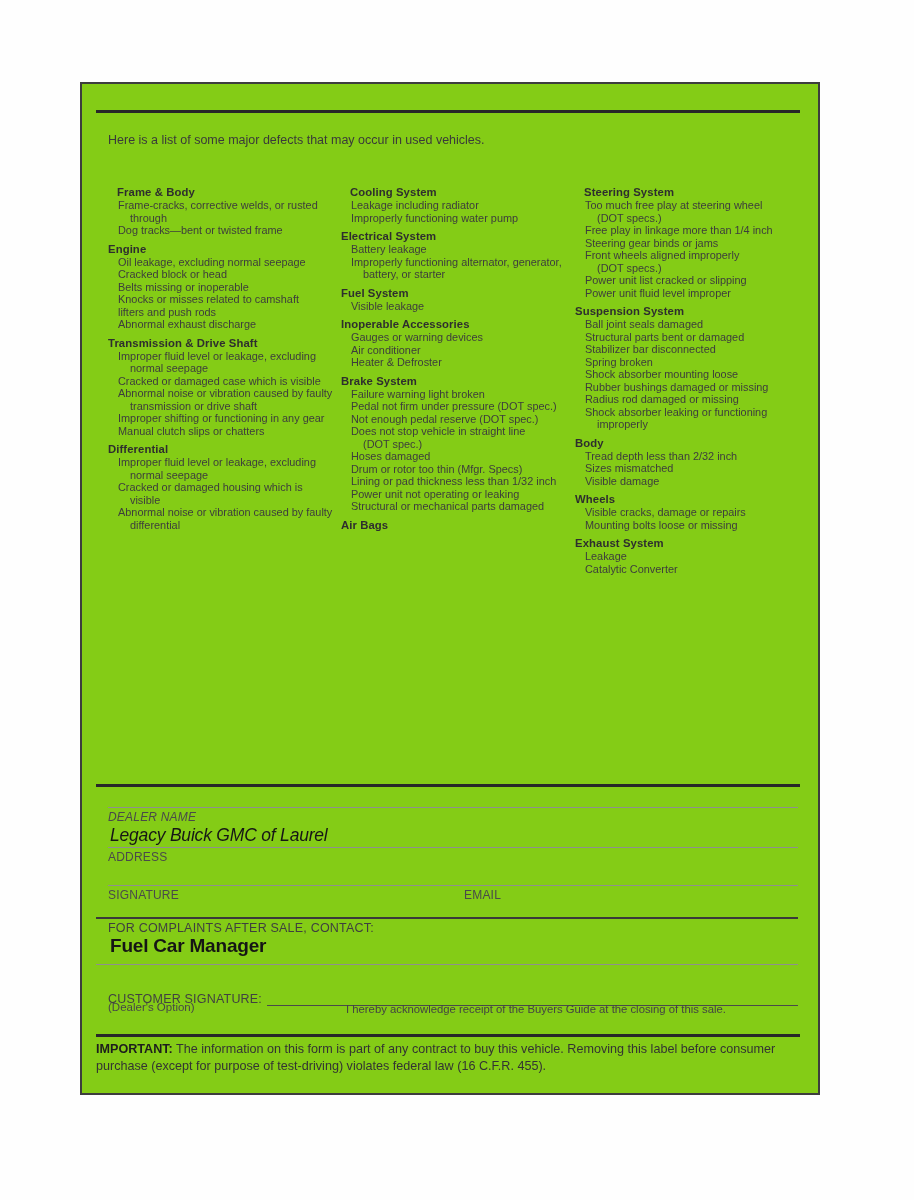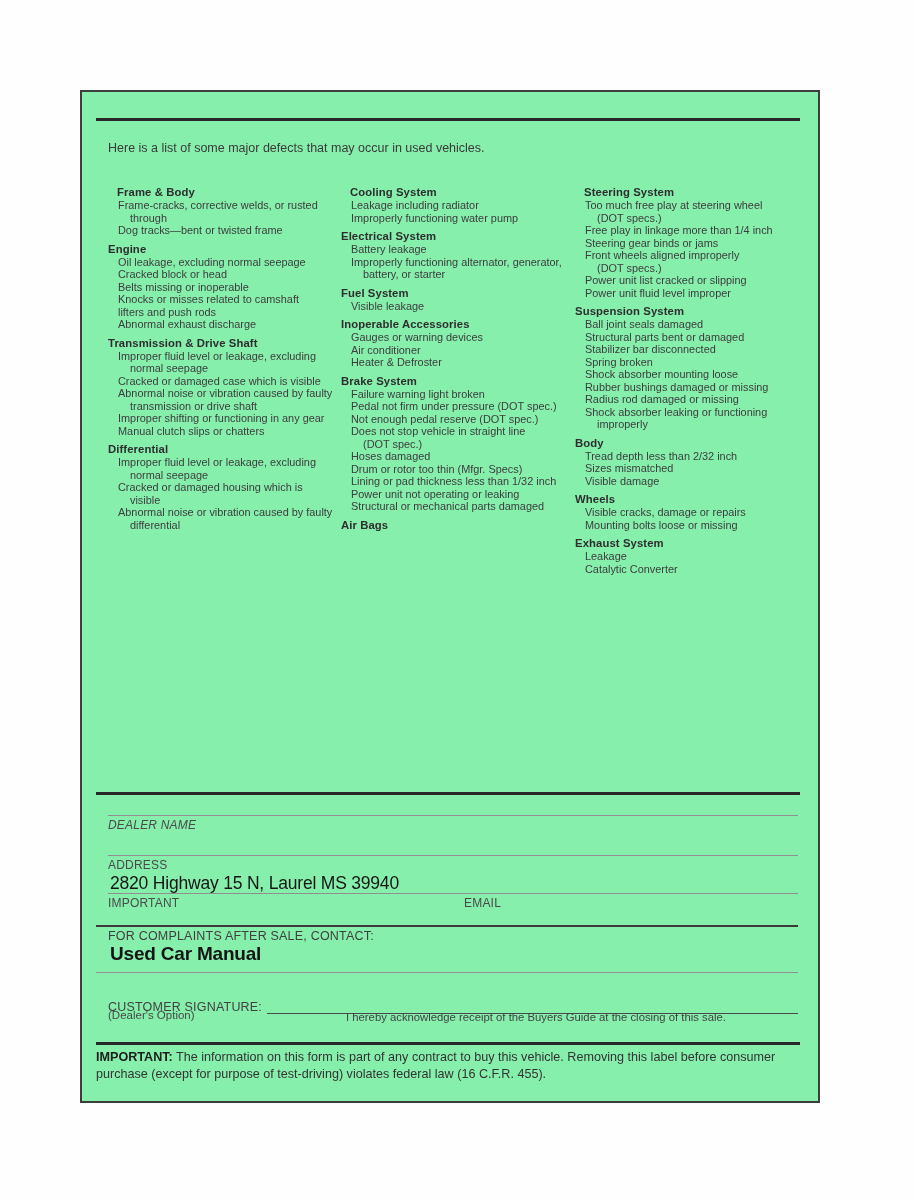--- a/index.html
+++ b/index.html
@@ -2,40 +2,40 @@
 <html><head>
 <meta charset="utf-8">
 <style>
   html,body{margin:0;padding:0;}
   body{
     width:914px;height:1200px;position:relative;background:#fefefe;
     font-family:"Liberation Sans","DejaVu Sans",sans-serif;
     -webkit-font-smoothing:antialiased;color:#3b3b3b;overflow:hidden;
   }
   .sheet{
-    position:absolute;left:80px;top:90px;width:736px;height:1009px;
-    border:2px solid #3d3d3d;background:#86efac;
+    position:absolute;left:80px;top:82px;width:736px;height:1009px;
+    border:2px solid #3d3d3d;background:#84cc16;
   }
   .rule-thick{position:absolute;height:3px;background:#282828;}
   .rule-mid{position:absolute;height:2px;background:#3a3a3a;}
   .rule-thin{position:absolute;height:1px;background:#8f8f8f;}
   .intro{
     position:absolute;top:49px;left:26px;right:20px;
     font-size:12.5px;color:#3a3a3a;
   }
   .columns{position:absolute;top:94px;left:26px;display:flex;align-items:flex-start;}
   .col{flex:0 0 auto;}
   .col-1{width:233px;}
   .col-2{width:234px;}
   .col-3{width:237px;}
   .sec-title{
     font-weight:bold;font-size:11.3px;line-height:13px;color:#2e2e2e;
     margin-top:6px;letter-spacing:.1px;
   }
-  .sec-title:first-child{margin-top:0;padding-left:9px;}
+  .sec-title:first-child{margin-top:8px;padding-left:9px;}
   .defect-line{
     font-size:10.9px;line-height:12.5px;color:#3d3d3d;padding-left:10px;
     white-space:nowrap;
   }
   .defect-line.cont{padding-left:22px;}
   
   .bform{position:absolute;top:700px;left:14px;width:704px;}
   .bform .rule-top{left:0;right:0;top:0;}
   .fgroup{position:absolute;left:0;right:0;}
   .fgroup .rule-thin{left:12px;right:2px;top:0;}
@@ -158,37 +158,37 @@
         <div class="defect-line">Catalytic Converter</div>
       </div>
   </div>
 
   <div class="bform">
     <div class="rule-thick rule-top"></div>
 
     <div class="fgroup" style="top:23px;font-style:italic;">
       <div class="rule-thin"></div>
       <div class="flabel">DEALER NAME</div>
+      <div class="fvalue">Legacy Buick GMC of Laurel</div>
     </div>
 
     <div class="fgroup" style="top:63px;">
       <div class="rule-thin"></div>
       <div class="flabel">ADDRESS</div>
-      <div class="fvalue">2820 Highway 15 N, Laurel MS 39940</div>
     </div>
 
     <div class="fgroup" style="top:101px;">
       <div class="rule-thin"></div>
-      <div class="flabel">IMPORTANT</div>
+      <div class="flabel">SIGNATURE</div>
       <div class="email-label">EMAIL</div>
     </div>
 
     <div class="rule-mid" style="top:133px;left:0;right:2px;"></div>
     <div class="complaints-label">FOR COMPLAINTS AFTER SALE, CONTACT:</div>
-    <div class="complaints-value">Used Car Manual</div>
+    <div class="complaints-value">Fuel Car Manager</div>
     <div class="rule-thin" style="top:180px;left:0;right:2px;"></div>
 
     <div class="sig-row">
       <span class="sig-label">CUSTOMER SIGNATURE:</span>
       <span class="sig-line"></span>
     </div>
     <div class="sig-sub">(Dealer's Option)</div>
     <div class="sig-ack">I hereby acknowledge receipt of the Buyers Guide at the closing of this sale.</div>
 
     <div class="rule-thick" style="top:250px;left:0;width:704px;"></div>

